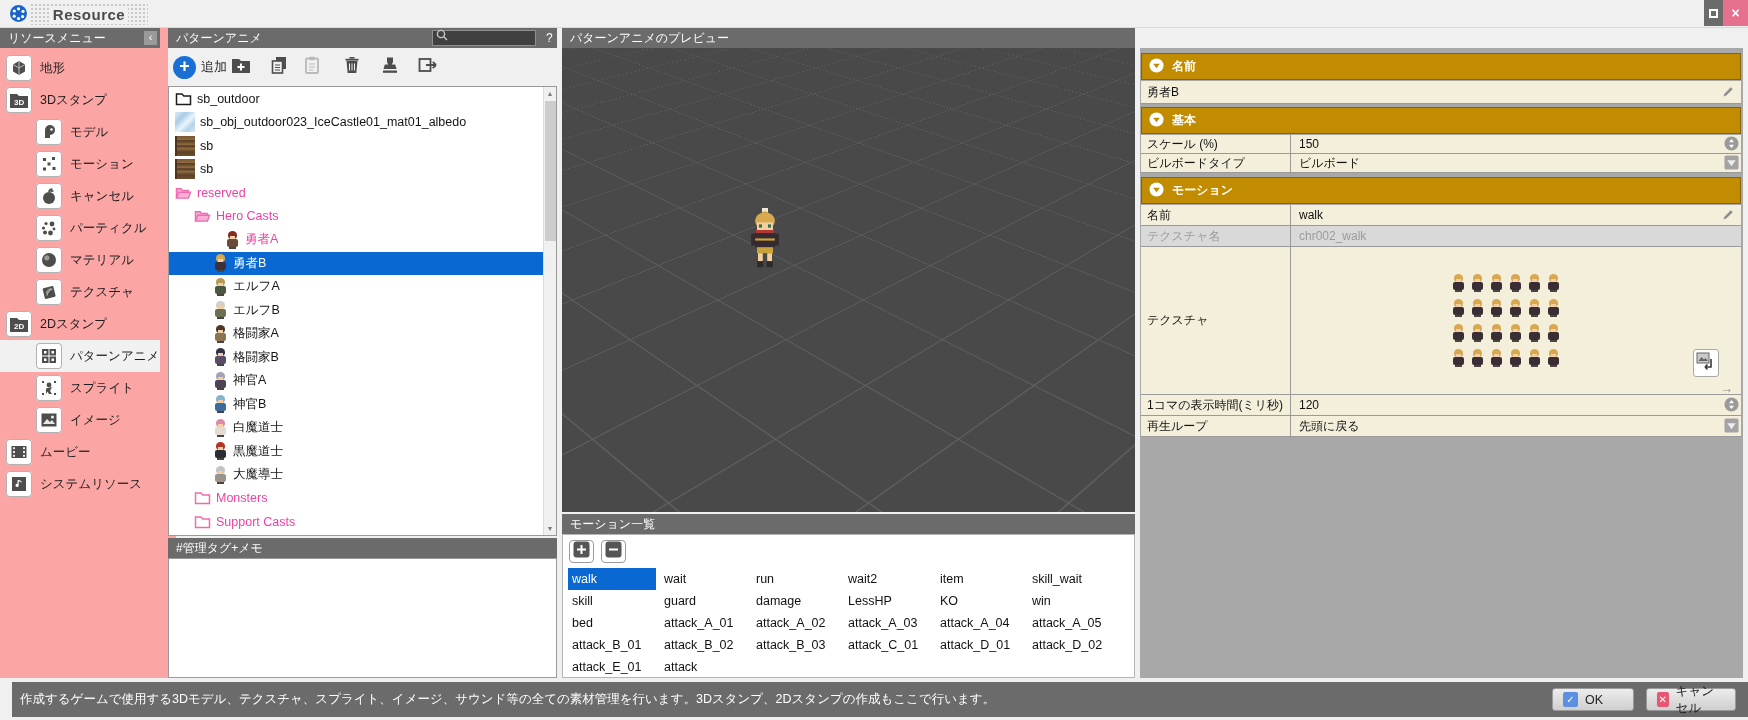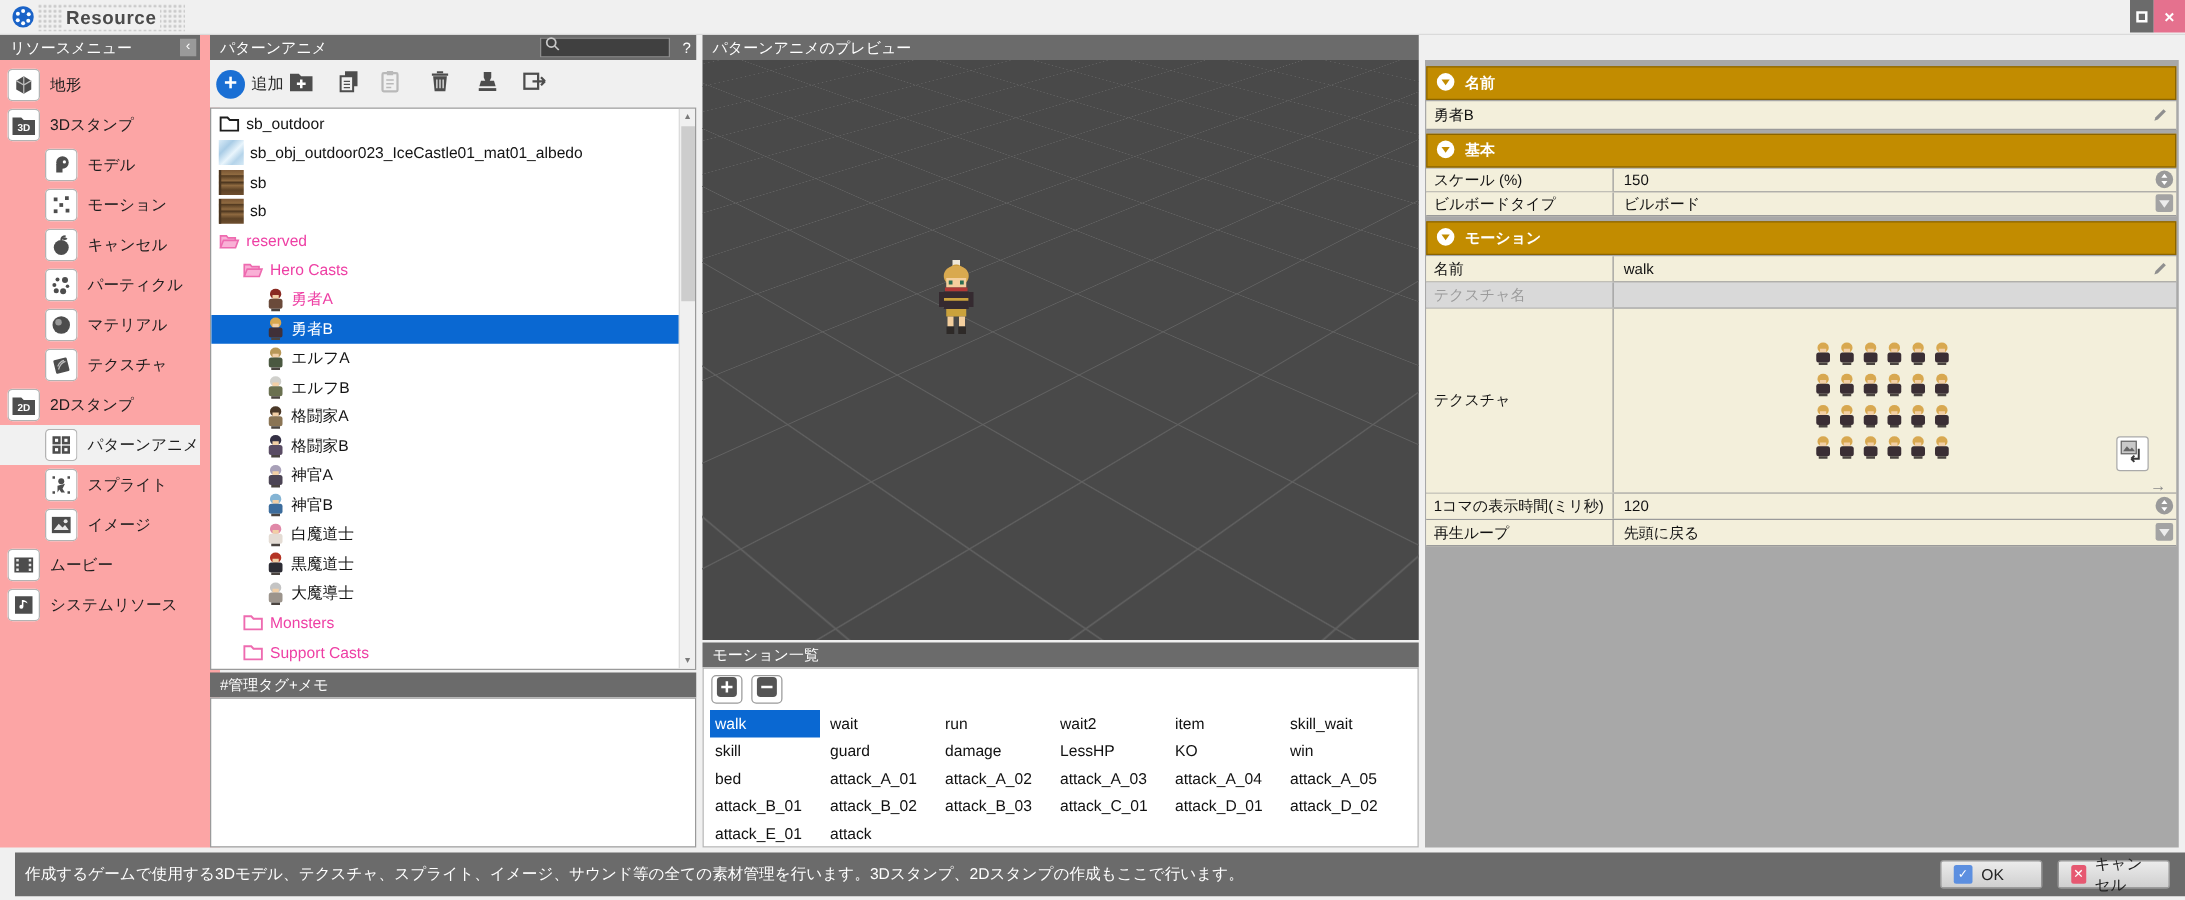--- a/index.html
+++ b/index.html
@@ -384,21 +384,21 @@
         </div>
         <div class="t-row" style="padding-left:25px">
     <span class="t-ico">
             <svg width="18" height="16" viewBox="0 0 18 16">
               <path d="M1.5 13.5V3.5h5l1.5 1.7h6v2" fill="#f9b0d6" stroke="#ee6bb0" stroke-width="1.4"></path>
               <path d="M1.5 13.5 4 7.2h12.5l-2.3 6.3z" fill="#f9b0d6" stroke="#ee6bb0" stroke-width="1.4"></path>
             </svg>
           </span>
           <span style="color:#ee3fa4;">Hero Casts</span>
         </div>
-        <div class="t-row" style="padding-left:44px">
+        <div class="t-row" style="padding-left:56px">
     <span class="mini-char">
             <i class="h" style="background:#8a2a22"></i>
             <i class="f"></i>
             <i class="b" style="background:#6a4a3a"></i>
             <i class="ft"></i>
           </span>
           <span style="color:#ee3fa4;">勇者A</span>
         </div>
         <div class="t-row sel" style="padding-left:44px">
     <span class="mini-char">
@@ -640,20 +640,21 @@
       <span class="slabel">名前</span>
       <span class="sval">
           <span>walk</span>
         <span class="pencil"><svg width="14" height="14" viewBox="0 0 14 14">
               <path d="M2.5 11.5l.9-2.8 6.4-6.4 1.9 1.9-6.4 6.4z" fill="#8f8f8f"></path>
             </svg></span>
         </span>
     </div>
     <div class="srow gray" style="top:178px;height:21px">
       <span class="slabel">テクスチャ名</span>
+      <span class="sval">chr002_walk</span>
     </div>
     <div class="srow" style="top:199px;height:148px">
       <span class="slabel">テクスチャ</span>
       <span class="sval">
         <span class="sheet" id="sprite-sheet">
             <span class="mini-char">
               <i class="h" style="background:#d8a850"></i>
               <i class="f"></i>
               <i class="b" style="background:#3a2e34"></i>
               <i class="ft"></i>

